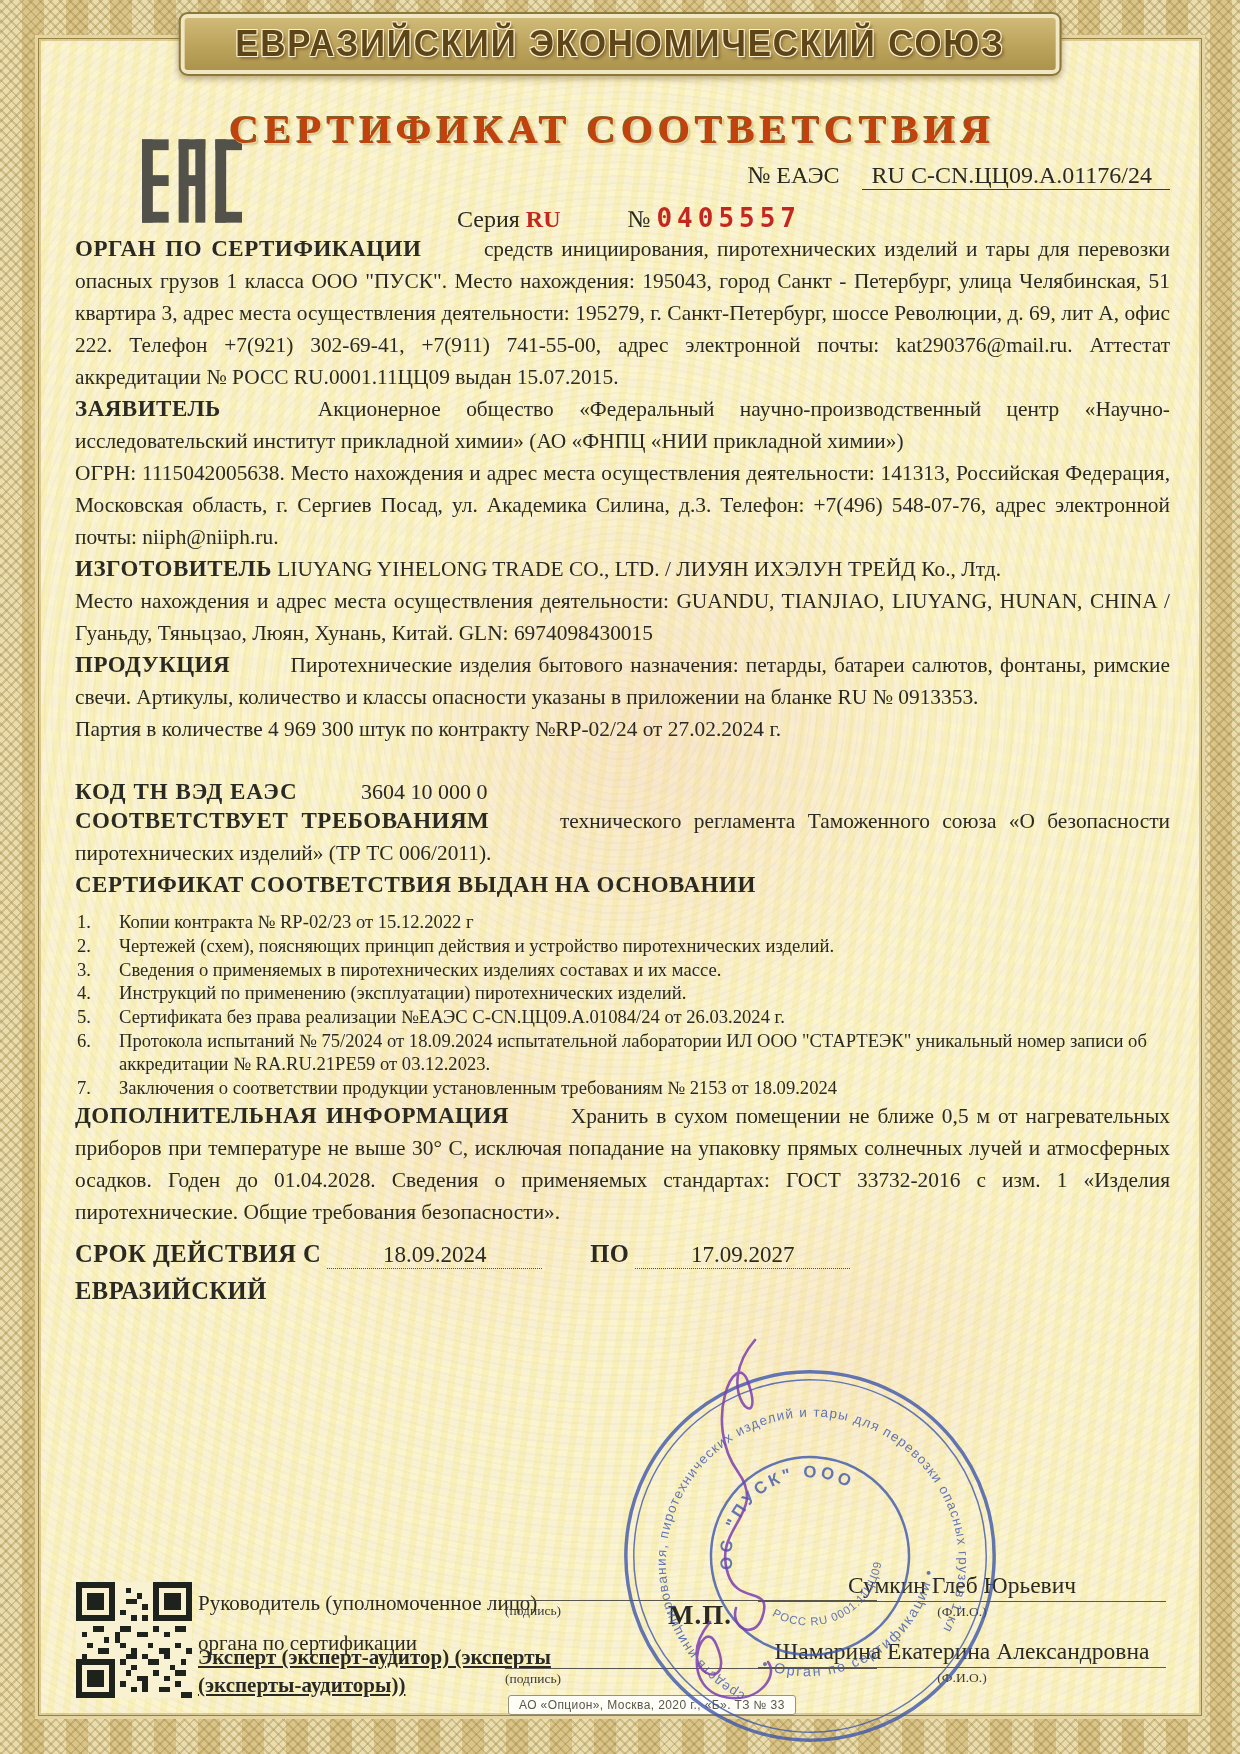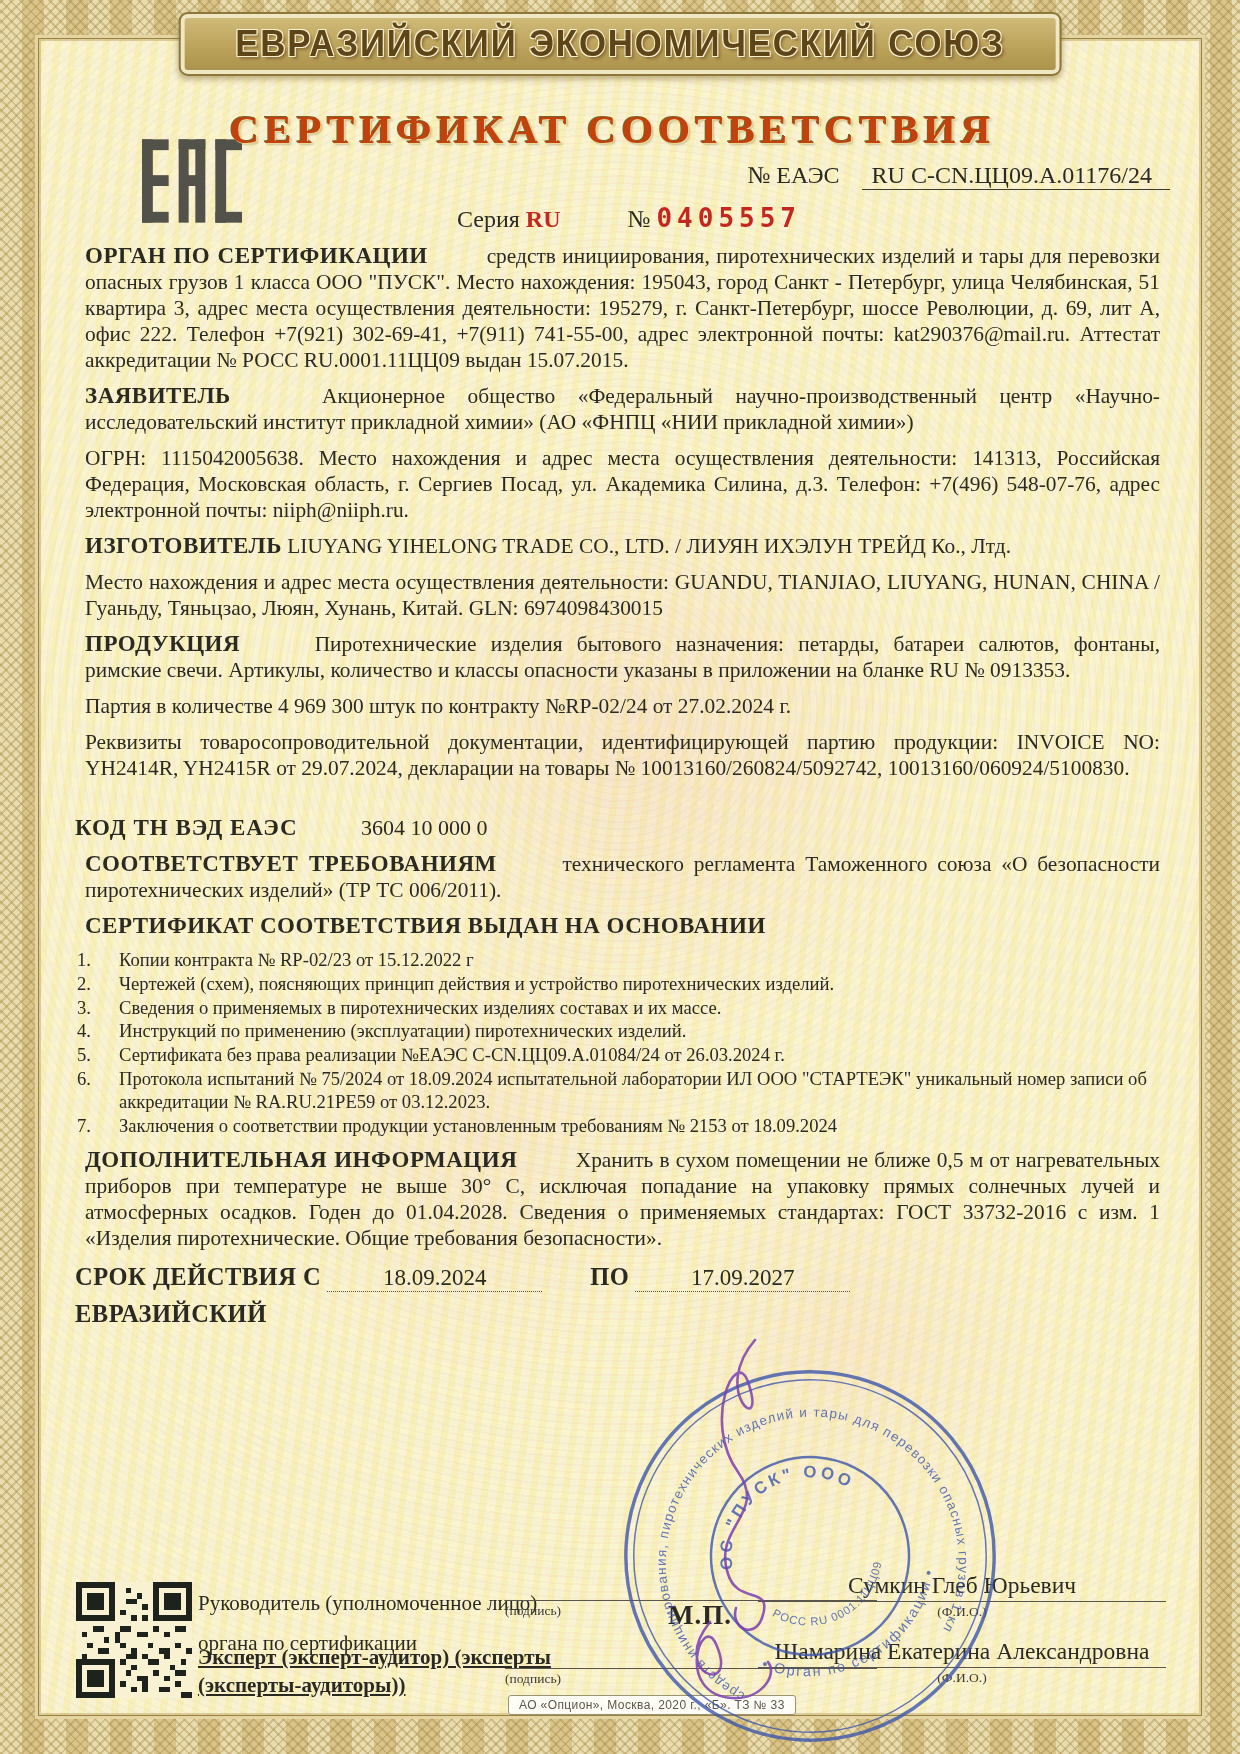--- a/index.html
+++ b/index.html
@@ -37,21 +37,21 @@
   .doc-title{text-align:center;margin:0 60px 10px 40px;
     font-weight:bold;font-size:41px;letter-spacing:5px;line-height:46px;color:#c2410c;
     -webkit-text-stroke:.7px #87713２;
     text-shadow:1px 1px 0 #e6d79b,-1px -1px 0 #77632a,2px 2px 2px rgba(120,95,35,.35);}
   .cert-line{margin:6px 0 0 322px;font-size:24px;text-align:right;}
   .cert-line .val{margin-left:16px;padding:0 18px 1px 10px;border-bottom:1.5px solid #3a3a30;}
   .series-line{margin:14px 0 0 382px;font-size:24px;}
   .red{color:#c3271f;font-weight:bold;}
   .serial{font-family:"DejaVu Sans Mono",monospace;color:#c3271f;letter-spacing:5px;font-size:26px;font-weight:bold;}
   .gap1{display:inline-block;width:55px;}
-  p.sec{margin:10px;text-align:justify;font-size:21.4px;line-height:26px;}
+  p.sec{margin:0;text-align:justify;font-size:21.4px;line-height:32px;}
   .h{font-weight:bold;font-size:23px;letter-spacing:.5px;}
   .h-sp{display:inline-block;width:46px;}
   .m-org{margin-top:24px;}
   .m-app{margin-top:27px;}
   .m-man{margin-top:31px;}
   .m-prod{margin-top:52px;}
   .code-line{margin-top:34px;font-size:21.5px;}
   .code-line .h{letter-spacing:1px;}
   .code-line .val{margin-left:58px;font-size:22px;}
   .m-comp{margin-top:24px;}
@@ -150,21 +150,20 @@
       <span>LIUYANG YIHELONG TRADE CO., LTD. / ЛИУЯН ИХЭЛУН ТРЕЙД Ко., Лтд.</span>
     </p>
     <p class="sec">Место нахождения и адрес места осуществления деятельности: GUANDU, TIANJIAO, LIUYANG, HUNAN, CHINA / Гуаньду, Тяньцзао, Люян, Хунань, Китай. GLN: 6974098430015</p>
 
     <p class="sec m-prod">
       <span class="h">ПРОДУКЦИЯ</span>
       <span class="h-sp"></span>
       <span>Пиротехнические изделия бытового назначения: петарды, батареи салютов, фонтаны, римские свечи. Артикулы, количество и классы опасности указаны в приложении на бланке RU № 0913353.</span>
     </p>
     <p class="sec">Партия в количестве 4 969 300 штук по контракту №RP-02/24 от 27.02.2024 г.</p>
-    <p class="sec">Реквизиты товаросопроводительной документации, идентифицирующей партию продукции: INVOICE NO: YH2414R, YH2415R от 29.07.2024, декларации на товары № 10013160/260824/5092742, 10013160/060924/5100830.</p>
 
     <div class="code-line">
       <span class="h">КОД ТН ВЭД ЕАЭС</span>
       <span class="val">3604 10 000 0</span>
     </div>
 
     <p class="sec m-comp">
       <span class="h">СООТВЕТСТВУЕТ ТРЕБОВАНИЯМ</span>
       <span class="h-sp"></span>
       <span>технического регламента Таможенного союза «О безопасности пиротехнических изделий» (ТР ТС 006/2011).</span>

